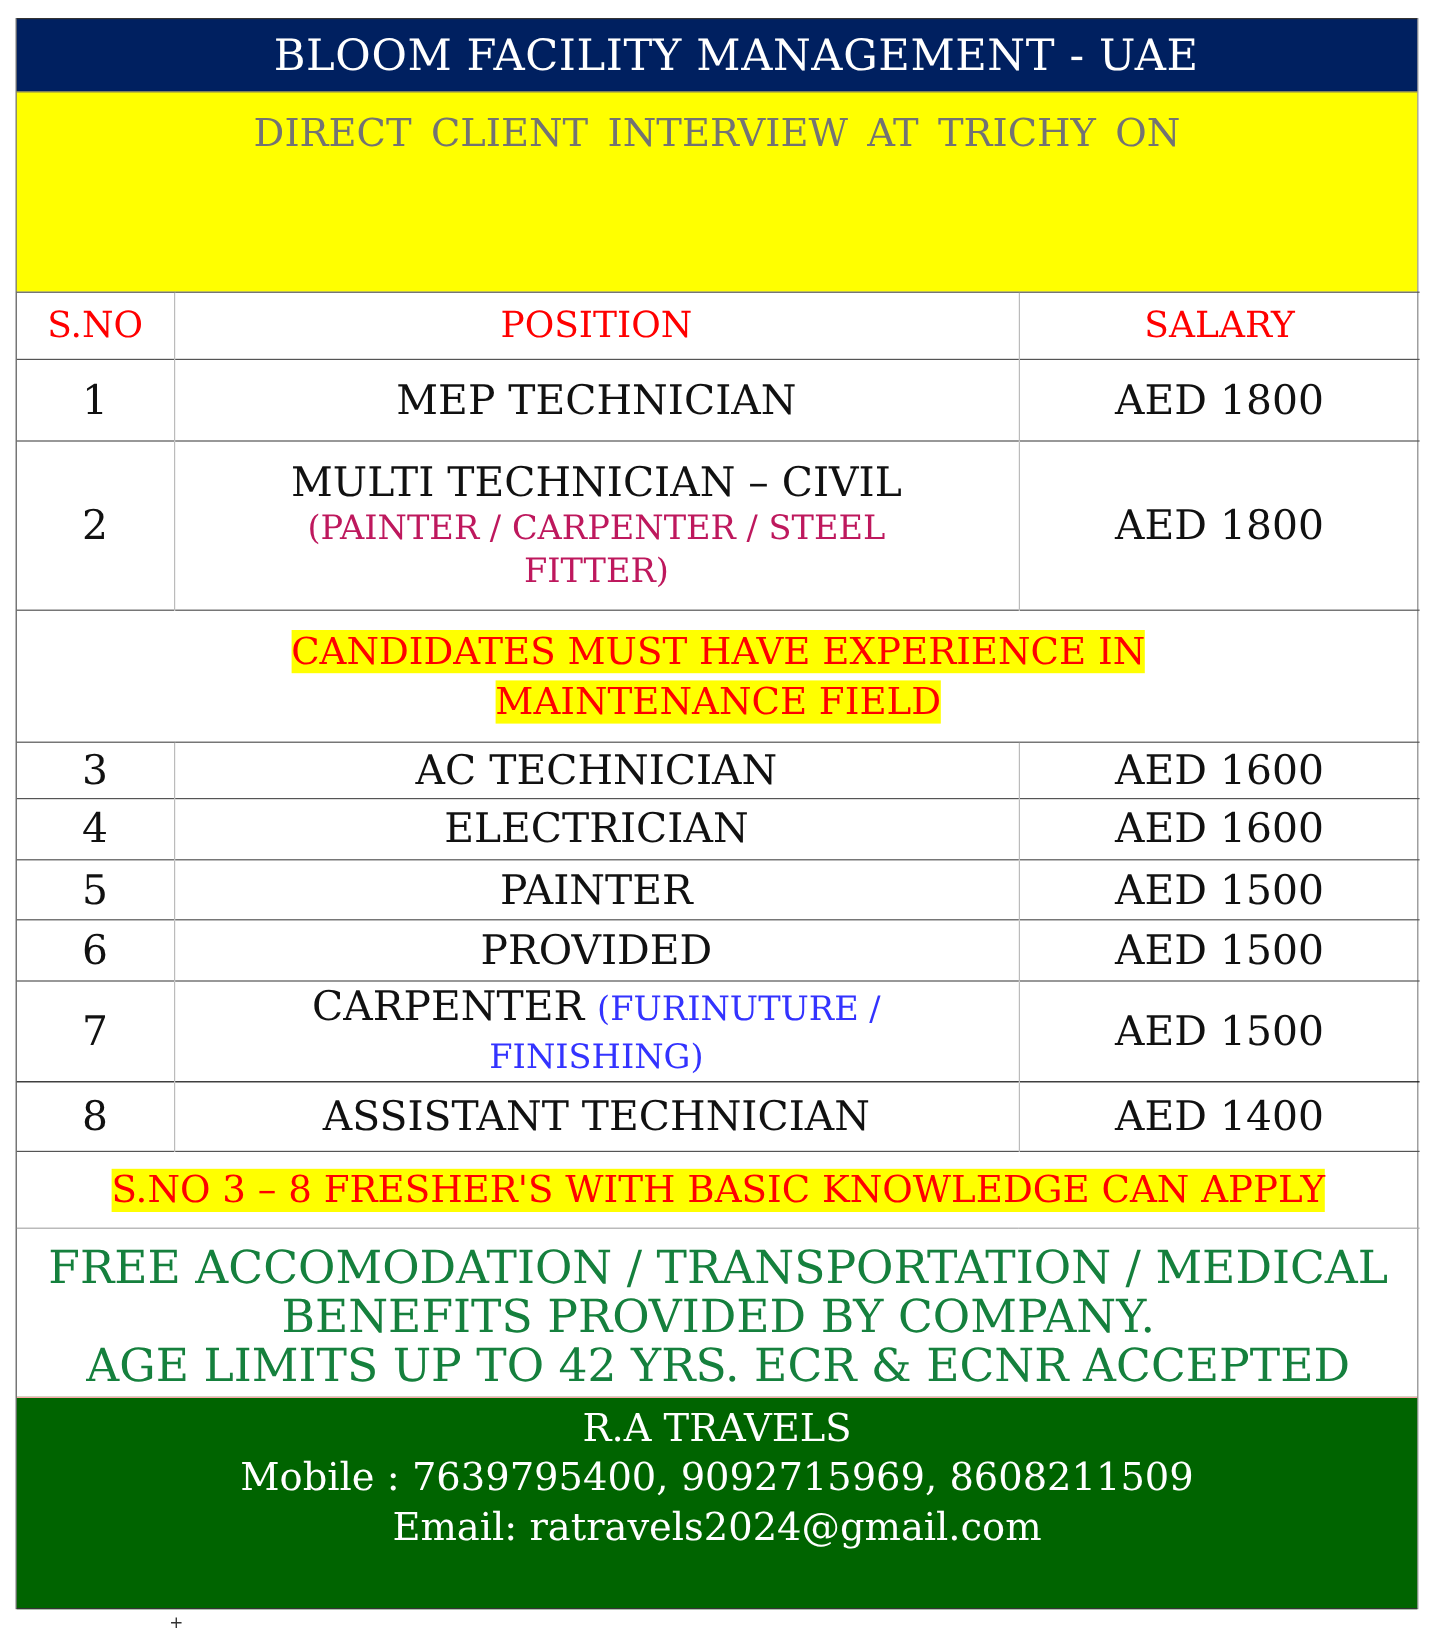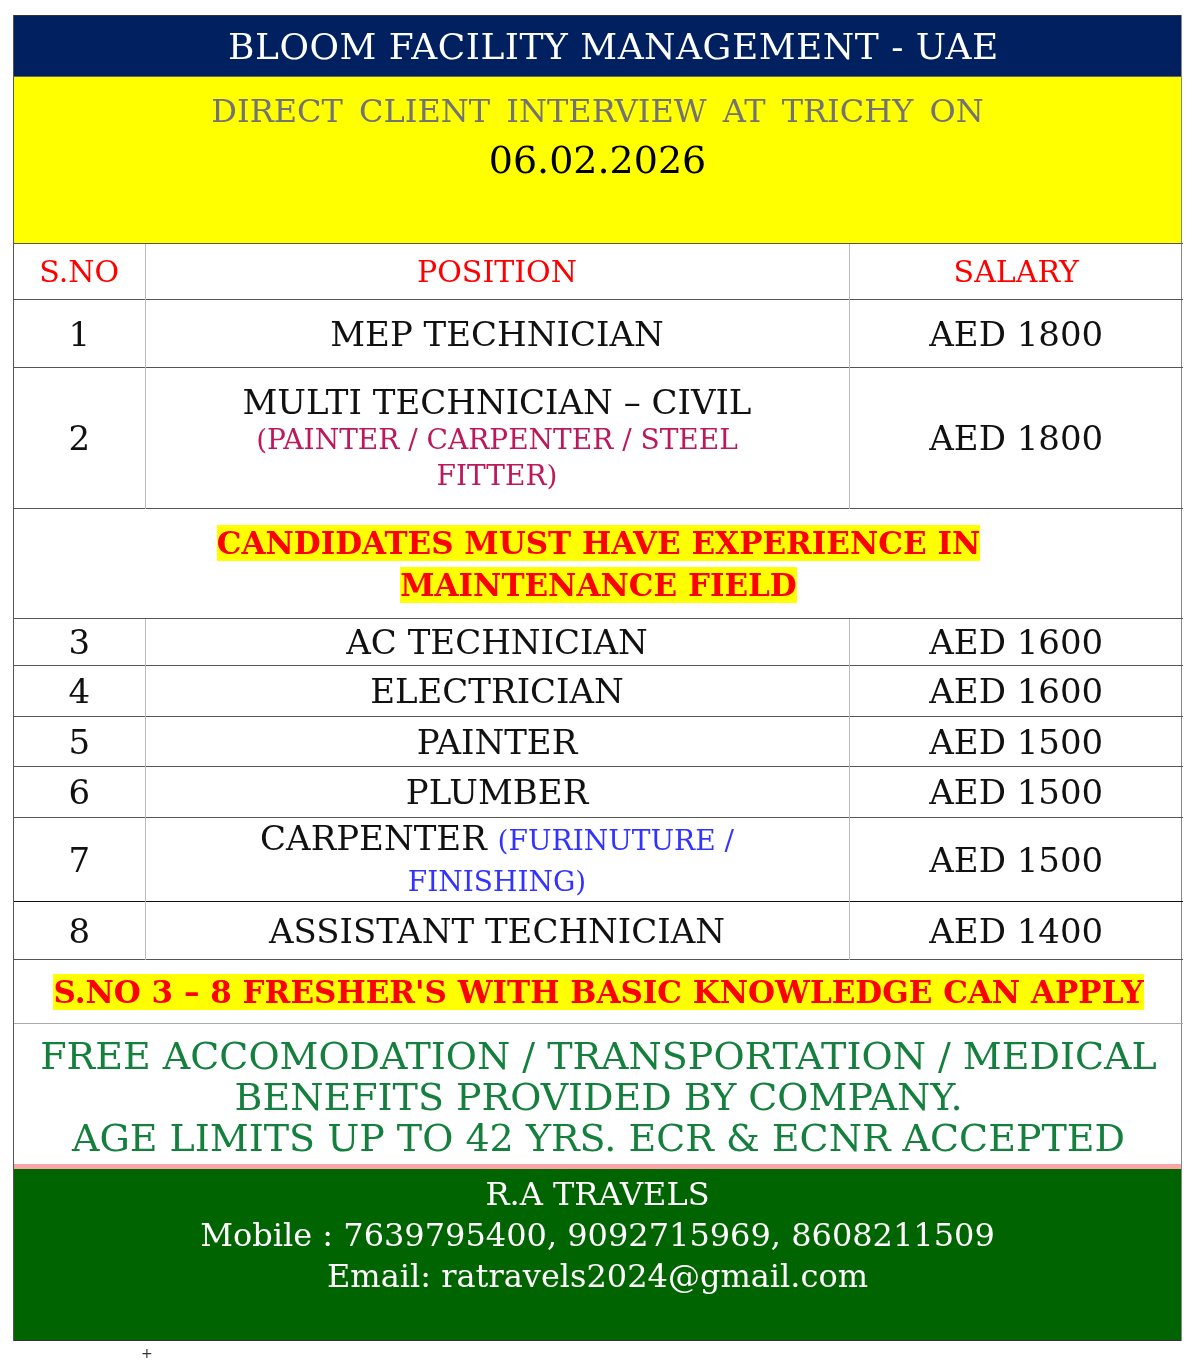--- a/index.html
+++ b/index.html
@@ -17,41 +17,40 @@
   .band-yellow .l3 { font-size: 32px; color: #ff0000; line-height: 46px; word-spacing: 6px; }
   table { border-collapse: collapse; width: 100%; table-layout: fixed; }
   td { border-top: 1px solid #555; border-left: 1px solid #bbb; text-align: center; vertical-align: middle;
        padding: 0; box-sizing: border-box; }
   td:first-child { border-left: none; }
   col.c1 { width: 131px; } col.c2 { width: 704px; } col.c3 { width: 334px; }
   .hdr td { color: #ff0000; font-size: 30px; height: 56px; }
   .row td { font-size: 34px; color: #111; }
   .sub { color: #be185d; font-size: 28px; line-height: 36px; display: block; }
   .sub-inline { color: #3333ff; font-size: 28px; }
-  .notice { background: #ffff00; color: #ff0000; font-weight: bold; }
+  .notice { background: #ffff00; color: #ff0000; }
   .notice-cell { font-size: 31px; line-height: 42px; }
   .benefits { color: #15803d; font-size: 38px; line-height: 41px; padding-top: 8px; }
   .band-green { background: #006400; color: #ffffff; text-align: center; font-size: 32px;
                 line-height: 41px; padding-top: 5px; height: 177px; box-sizing: border-box;
-                border-top: 5px solid #fca5a5; border-bottom: 1px solid #333; }
+                border-top: 1px solid #fca5a5; border-bottom: 1px solid #333; }
   .cursor-mark { position: absolute; left: 141px; top: 1345px; font-size: 14px; color: #333;
                  font-family: "DejaVu Sans", sans-serif; }
 </style>
 </head>
 <body>
 
 <div class="sheet">
 
   <div class="band-title">
     <span>BLOOM FACILITY  MANAGEMENT - UAE</span>
   </div>
 
   <div class="band-yellow">
     <div class="l1">DIRECT  CLIENT  INTERVIEW  AT TRICHY  ON</div>
-    <div class="l2">06.02.2026</div>
   </div>
 
   <table>
     <colgroup>
         <col class="c1">
         <col class="c2">
         <col class="c3">
       </colgroup>
     <tbody>
         <tr class="hdr">
@@ -94,21 +93,21 @@
       <td>ELECTRICIAN</td>
       <td>AED 1600</td>
     </tr>
     <tr class="row" style="height:50px">
       <td>5</td>
       <td>PAINTER</td>
       <td>AED 1500</td>
     </tr>
     <tr class="row" style="height:51px">
       <td>6</td>
-      <td>PLUMBER</td>
+      <td>PROVIDED</td>
       <td>AED 1500</td>
     </tr>
     <tr class="row" style="height:84px">
       <td>7</td>
       <td>
         <div style="line-height:38px; padding: 0 80px;">
           <span>CARPENTER</span>
           <span class="sub-inline">(FURINUTURE  / FINISHING)</span>
         </div>
       </td>

